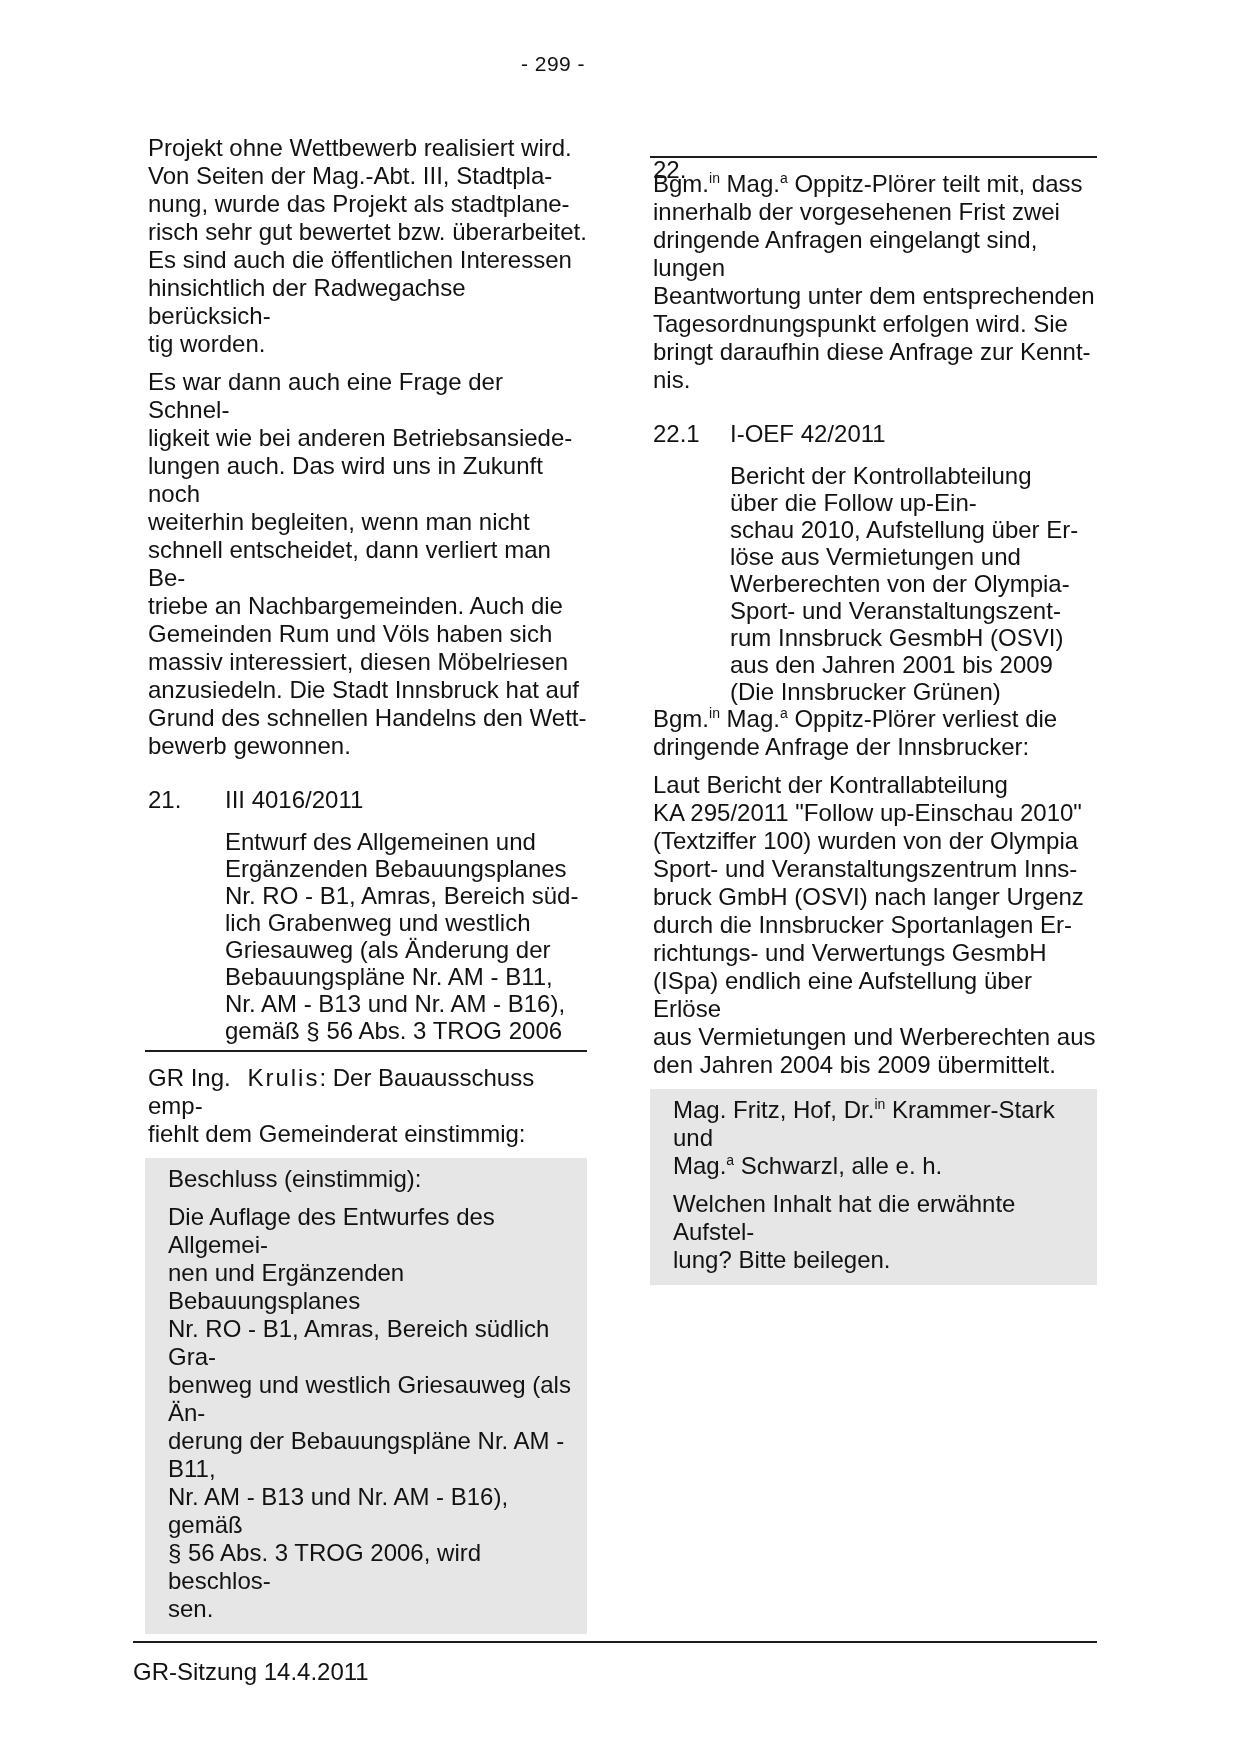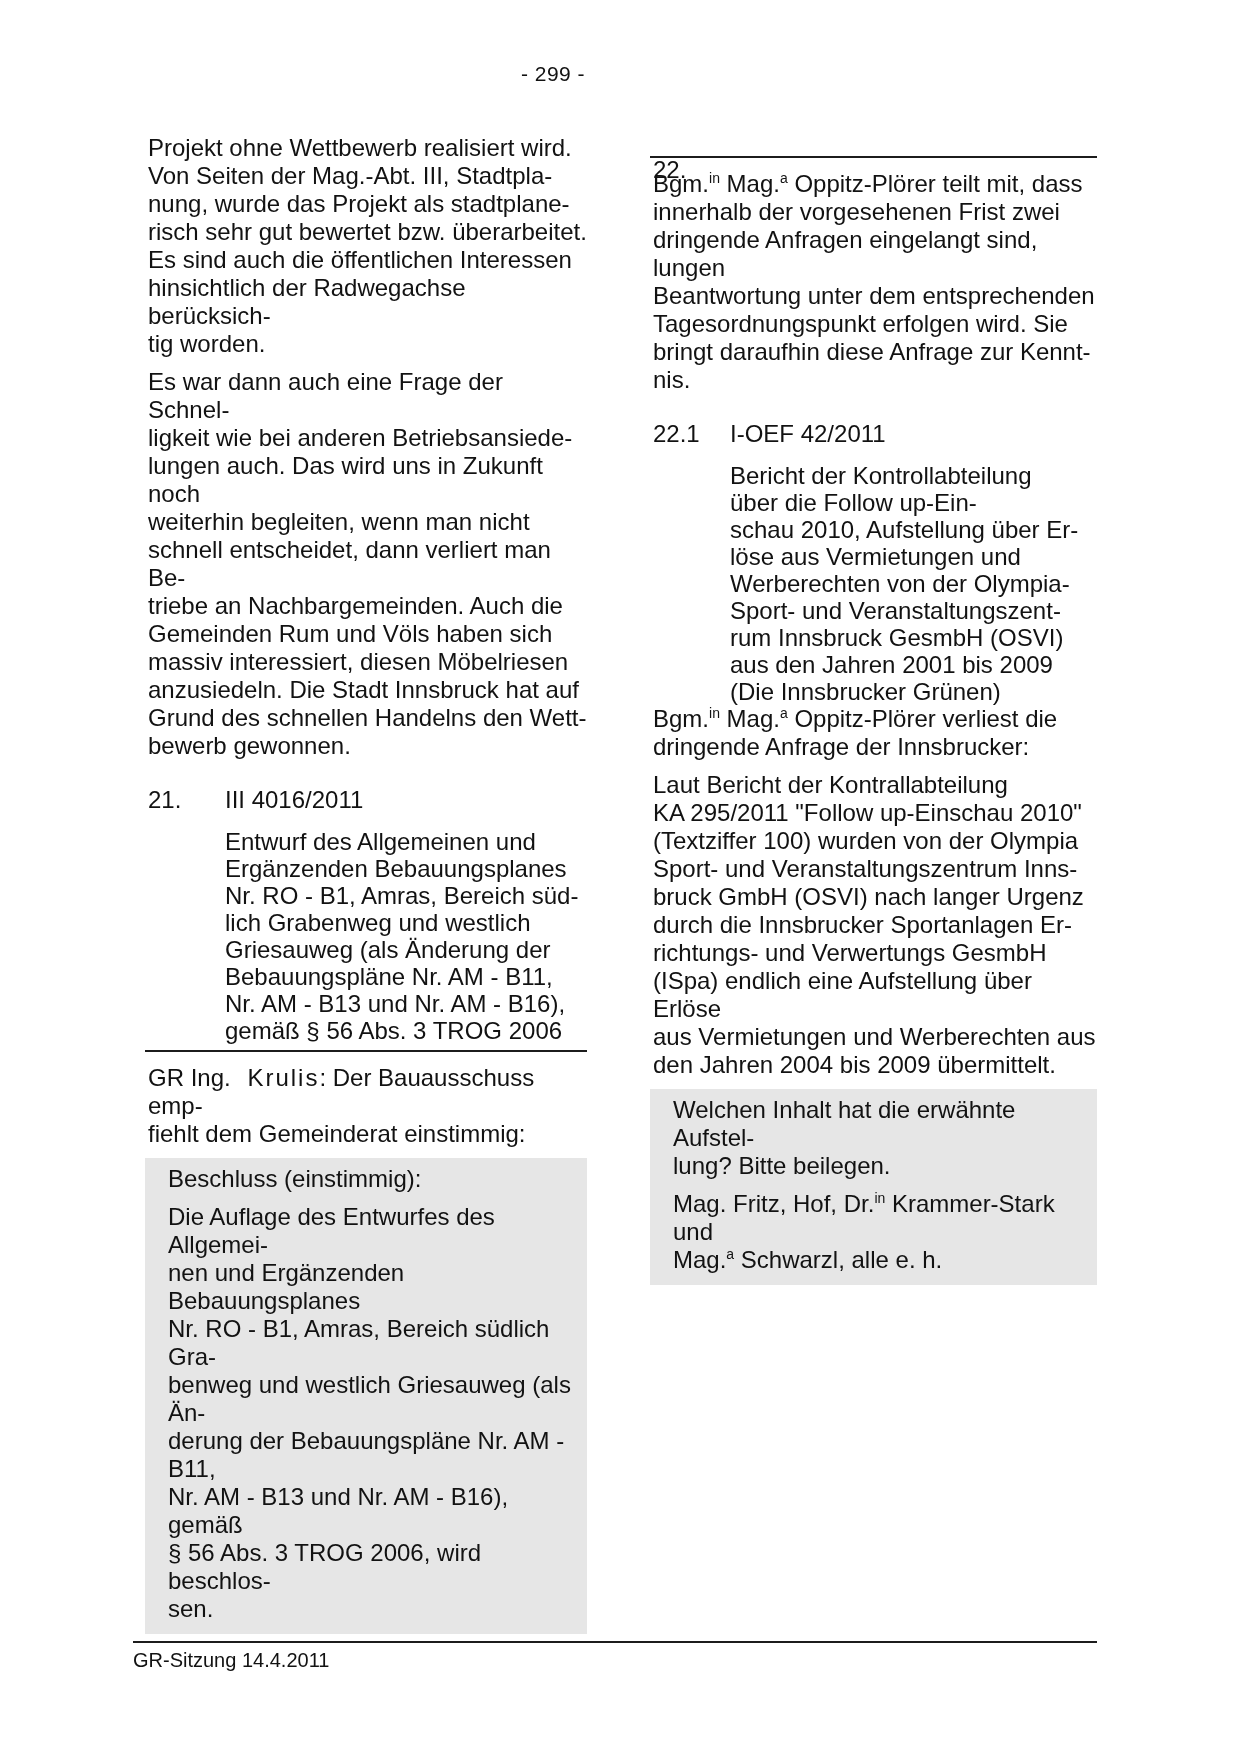--- a/index.html
+++ b/index.html
@@ -10,21 +10,21 @@
     height: 1754px;
     margin: 0 auto;
     background: #ffffff;
     font-family: "Liberation Sans", sans-serif;
     color: #121212;
     overflow: hidden;
   }
   .page-number {
     position: absolute;
     left: 498px;
-    top: 62px;
+    top: 52px;
     width: 110px;
     text-align: center;
     font-size: 21px;
     letter-spacing: 0.5px;
   }
   .col { position: absolute; }
   .col-left  { left: 145px; top: 134px; width: 442px; }
   .col-right { left: 650px; top: 142px; width: 447px; }
 
   .body {
@@ -77,22 +77,22 @@
   }
   .highlight-block .body:last-child { margin-bottom: 0; }
   .page-footer {
     position: absolute;
     left: 133px;
     top: 1641px;
     width: 964px;
     border-top: 2px solid #1c1c1c;
   }
   .footer-text {
-    padding-top: 5px;
-    font-size: 20px;
+    padding-top: 17px;
+    font-size: 24px;
     line-height: 24px;
   }
 </style>
 </head>
 <body>
 
 <div class="page">
 
   <div class="page-number">- 299 -</div>
 
@@ -193,24 +193,24 @@
 Sport- und Veranstaltungszentrum Inns-
 bruck GmbH (OSVI) nach langer Urgenz
 durch die Innsbrucker Sportanlagen Er-
 richtungs- und Verwertungs GesmbH
 (ISpa) endlich eine Aufstellung über Erlöse
 aus Vermietungen und Werberechten aus
 den Jahren 2004 bis 2009 übermittelt.</p>
 
 
     <div class="highlight-block">
+      <p class="body"><span>Mag. Fritz, Hof, Dr.</span><sup>in</sup><span> Krammer-Stark und
+Mag.</span><sup>a</sup><span> Schwarzl, alle e. h.</span></p>
       <p class="body">Welchen Inhalt hat die erwähnte Aufstel-
 lung? Bitte beilegen.</p>
-      <p class="body"><span>Mag. Fritz, Hof, Dr.</span><sup>in</sup><span> Krammer-Stark und
-Mag.</span><sup>a</sup><span> Schwarzl, alle e. h.</span></p>
     </div>
 
   </div>
 
   <div class="page-footer">
     <div class="footer-text">GR-Sitzung 14.4.2011</div>
   </div>
 
 </div>
 

